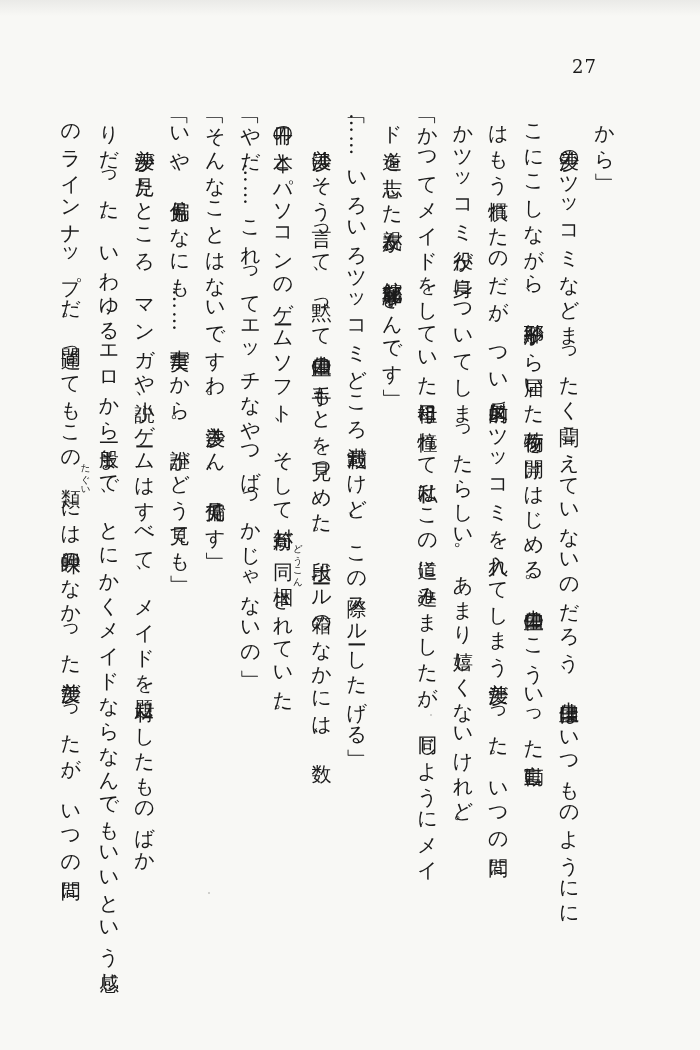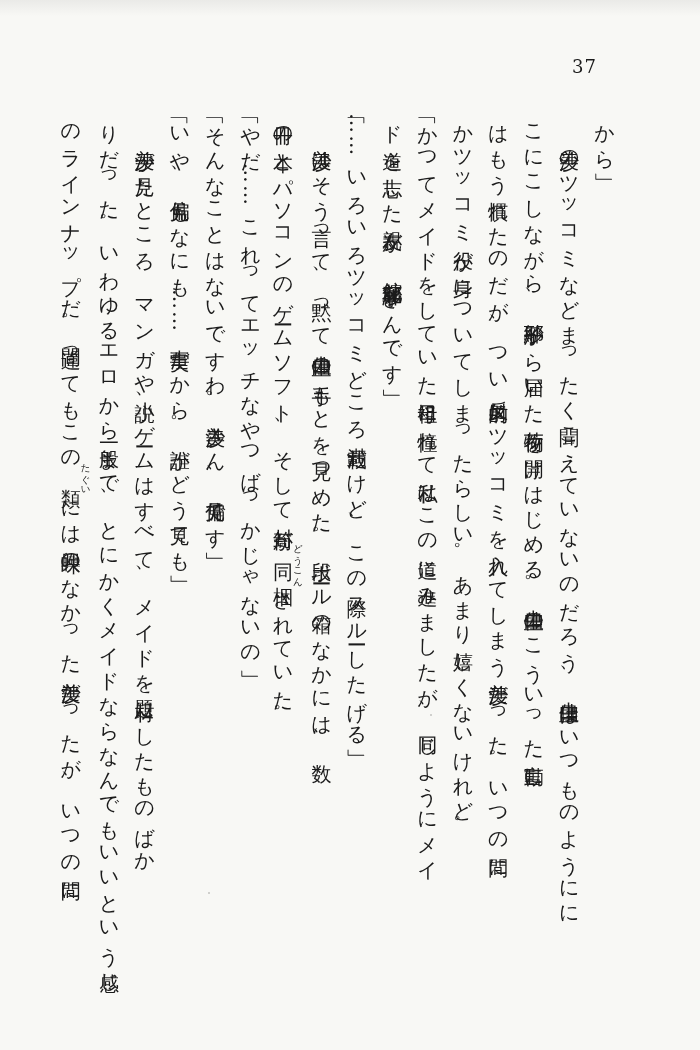--- a/index.html
+++ b/index.html
@@ -69,21 +69,21 @@
     border-radius: 50%;
     background: rgba(95,95,95,0.35);
   }
   .speck.s1 { left: 430px; top: 714px; }
   .speck.s2 { left: 208px; top: 892px; }
 </style>
 </head>
 <body>
 
 <div class="page">
-  <div class="page-number">37</div>
+  <div class="page-number">27</div>
 
   <div class="text-block">
       <div class="line">から」</div>
       <div class="line indent">美沙のツッコミなどまったく聞こえていないのだろう、由佳里はいつものようにに</div>
       <div class="line">こにこしながら、紗耶子から届いた荷物を開けはじめる。由佳里のこういった言動に</div>
       <div class="line">はもう慣れたのだが、つい反射的にツッコミを入れてしまう美沙だった。いつの間に</div>
       <div class="line">かツッコミ役が身についてしまったらしい。あまり嬉しくないけれど。</div>
       <div class="line">「かつてメイドをしていた祖母に憧れて私はこの道に進みましたが、同じようにメイ</div>
       <div class="line">ド道を志した親友が、舘花紗耶子さんです」</div>
       <div class="line">「……いろいろツッコミどころ満載だけど、この際スルーしたげる」</div>

